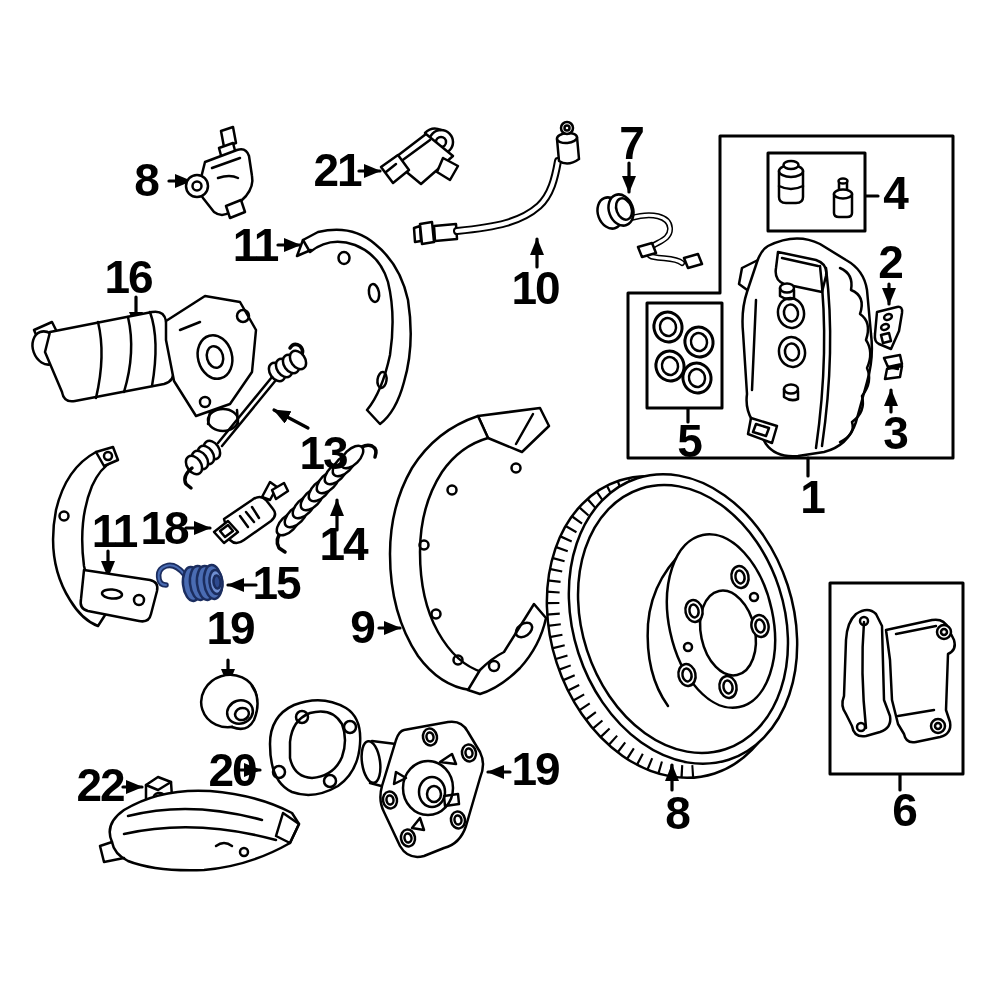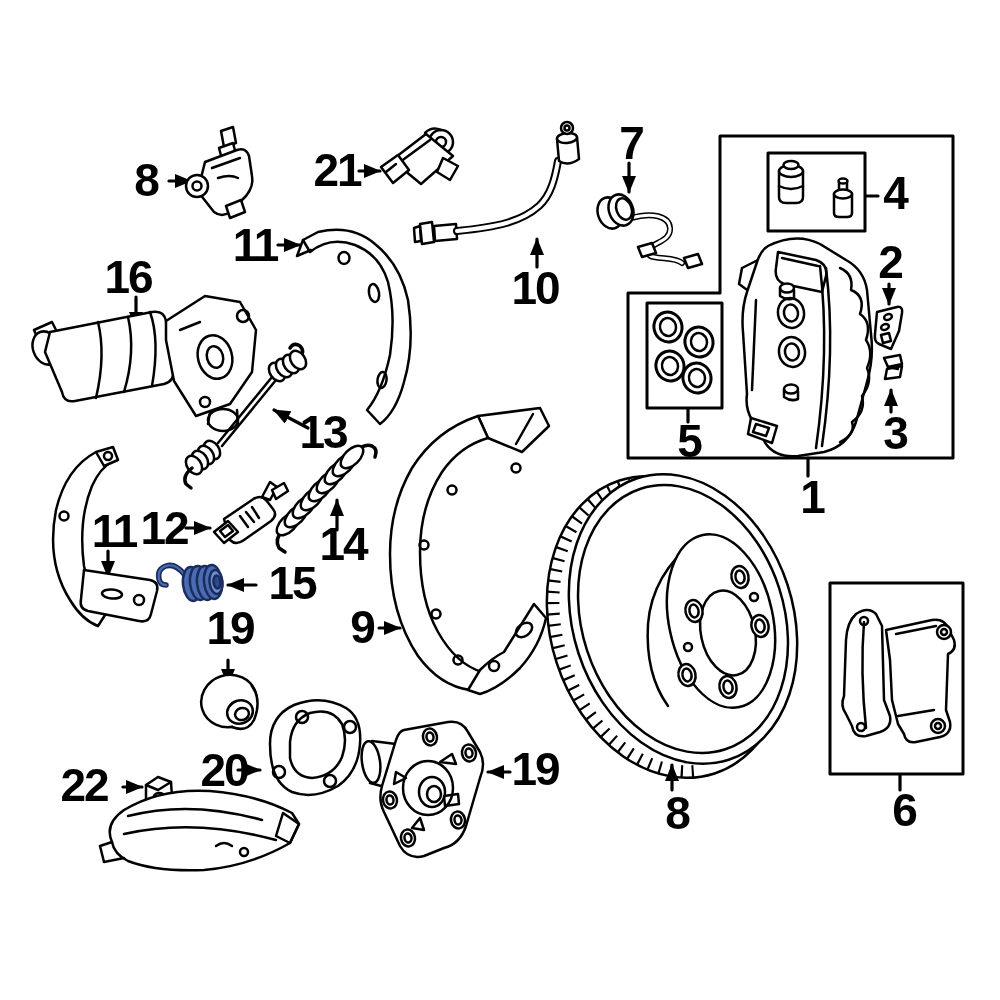--- a/index.html
+++ b/index.html
@@ -364,25 +364,25 @@
 <div class="callout" style="left:895px;top:433px">3</div>
 <div class="callout" style="left:895px;top:193px">4</div>
 <div class="callout" style="left:689px;top:441px">5</div>
 <div class="callout" style="left:904px;top:810px">6</div>
 <div class="callout" style="left:631px;top:143px">7</div>
 <div class="callout" style="left:677px;top:813px">8</div>
 <div class="callout" style="left:362px;top:627px">9</div>
 <div class="callout" style="left:535px;top:288px">10</div>
 <div class="callout" style="left:255px;top:245px">11</div>
 <div class="callout" style="left:114px;top:531px">11</div>
-<div class="callout" style="left:164px;top:528px">12</div>
-<div class="callout" style="left:323px;top:432px">13</div>
+<div class="callout" style="left:164px;top:528px">18</div>
+<div class="callout" style="left:323px;top:453px">13</div>
 <div class="callout" style="left:343px;top:544px">14</div>
-<div class="callout" style="left:292px;top:583px">15</div>
+<div class="callout" style="left:276px;top:583px">15</div>
 <div class="callout" style="left:128px;top:277px">16</div>
 <div class="callout" style="left:146px;top:180px">8</div>
 <div class="callout" style="left:535px;top:769px">19</div>
 <div class="callout" style="left:230px;top:628px">19</div>
-<div class="callout" style="left:224px;top:770px">20</div>
+<div class="callout" style="left:232px;top:770px">20</div>
 <div class="callout" style="left:337px;top:170px">21</div>
-<div class="callout" style="left:84px;top:785px">22</div>
+<div class="callout" style="left:100px;top:785px">22</div>
 
 </div>
 
 </body></html>

